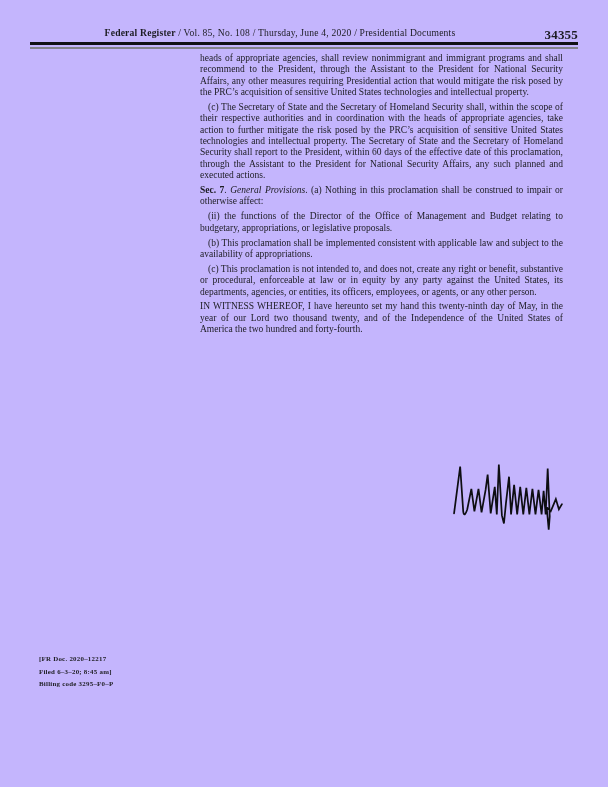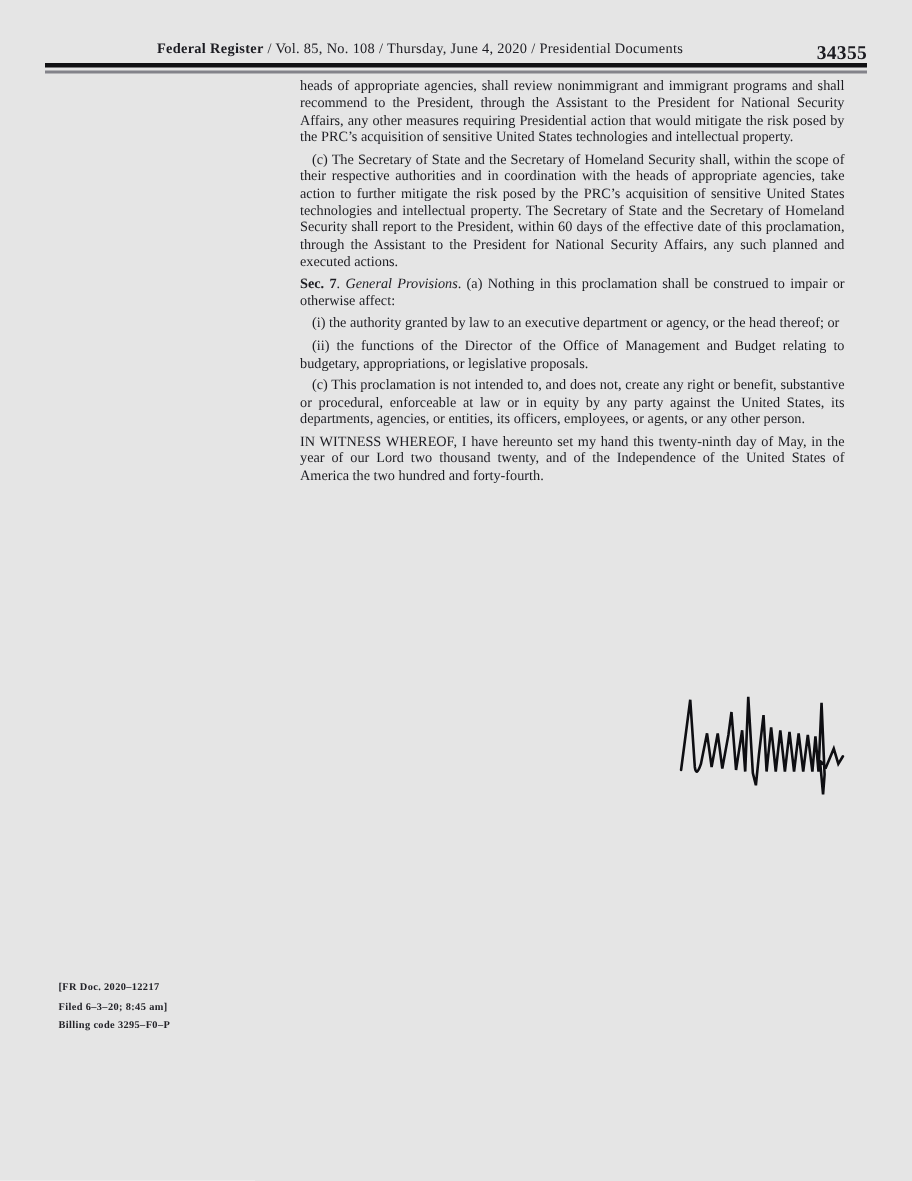--- a/index.html
+++ b/index.html
@@ -4,21 +4,21 @@
 <style>
   html, body { margin: 0; padding: 0; }
   body {
     width: 608px; height: 787px;
     background: #ffffff;
     font-family: "Liberation Serif", "DejaVu Serif", serif;
     color: #1c1c22;
     position: relative;
     overflow: hidden;
   }
-  .page { position: absolute; inset: 0; background: #e5e5e5; }
+  .page { position: absolute; inset: 0; background: #c4b5fd; }
 
   
   .header {
     position: absolute;
     left: 30px; right: 30px; top: 27px;
     font-size: 9.6px;
     letter-spacing: 0.2px;
     white-space: nowrap;
   }
   .header-line {
@@ -86,22 +86,22 @@
       <span class="page-number">34355</span>
     </div>
     <div class="rule-black"></div>
     <div class="rule-gray"></div>
   </div>
 
   <div class="doc-body">
     <p>heads of appropriate agencies, shall review nonimmigrant and immigrant programs and shall recommend to the President, through the Assistant to the President for National Security Affairs, any other measures requiring Presidential action that would mitigate the risk posed by the PRC’s acquisition of sensitive United States technologies and intellectual property.</p>
     <p class="indent">(c) The Secretary of State and the Secretary of Homeland Security shall, within the scope of their respective authorities and in coordination with the heads of appropriate agencies, take action to further mitigate the risk posed by the PRC’s acquisition of sensitive United States technologies and intellectual property. The Secretary of State and the Secretary of Homeland Security shall report to the President, within 60 days of the effective date of this proclamation, through the Assistant to the President for National Security Affairs, any such planned and executed actions.</p>
     <p><span class="sec-label">Sec. 7</span><span>. </span><span class="sec-italic">General Provisions</span><span>. (a) Nothing in this proclamation shall be construed to impair or otherwise affect:</span></p>
-    <p class="indent">(i) the authority granted by law to an executive department or agency, or the head thereof; or</p>
     <p class="indent">(ii) the functions of the Director of the Office of Management and Budget relating to budgetary, appropriations, or legislative proposals.</p>
+    <p class="indent">(b) This proclamation shall be implemented consistent with applicable law and subject to the availability of appropriations.</p>
     <p class="indent">(c) This proclamation is not intended to, and does not, create any right or benefit, substantive or procedural, enforceable at law or in equity by any party against the United States, its departments, agencies, or entities, its officers, employees, or agents, or any other person.</p>
     <p>IN WITNESS WHEREOF, I have hereunto set my hand this twenty-ninth day of May, in the year of our Lord two thousand twenty, and of the Independence of the United States of America the two hundred and forty-fourth.</p>
   </div>
 
   <div class="signature-wrap">
     <svg viewBox="0 0 112 74" fill="none" stroke="#0e0e12" stroke-width="1.7" stroke-linejoin="miter" stroke-linecap="round">
       <path d="M3,56
                L9,10 L12,54
                Q13,61 16,52
                L20,32 L23,54

